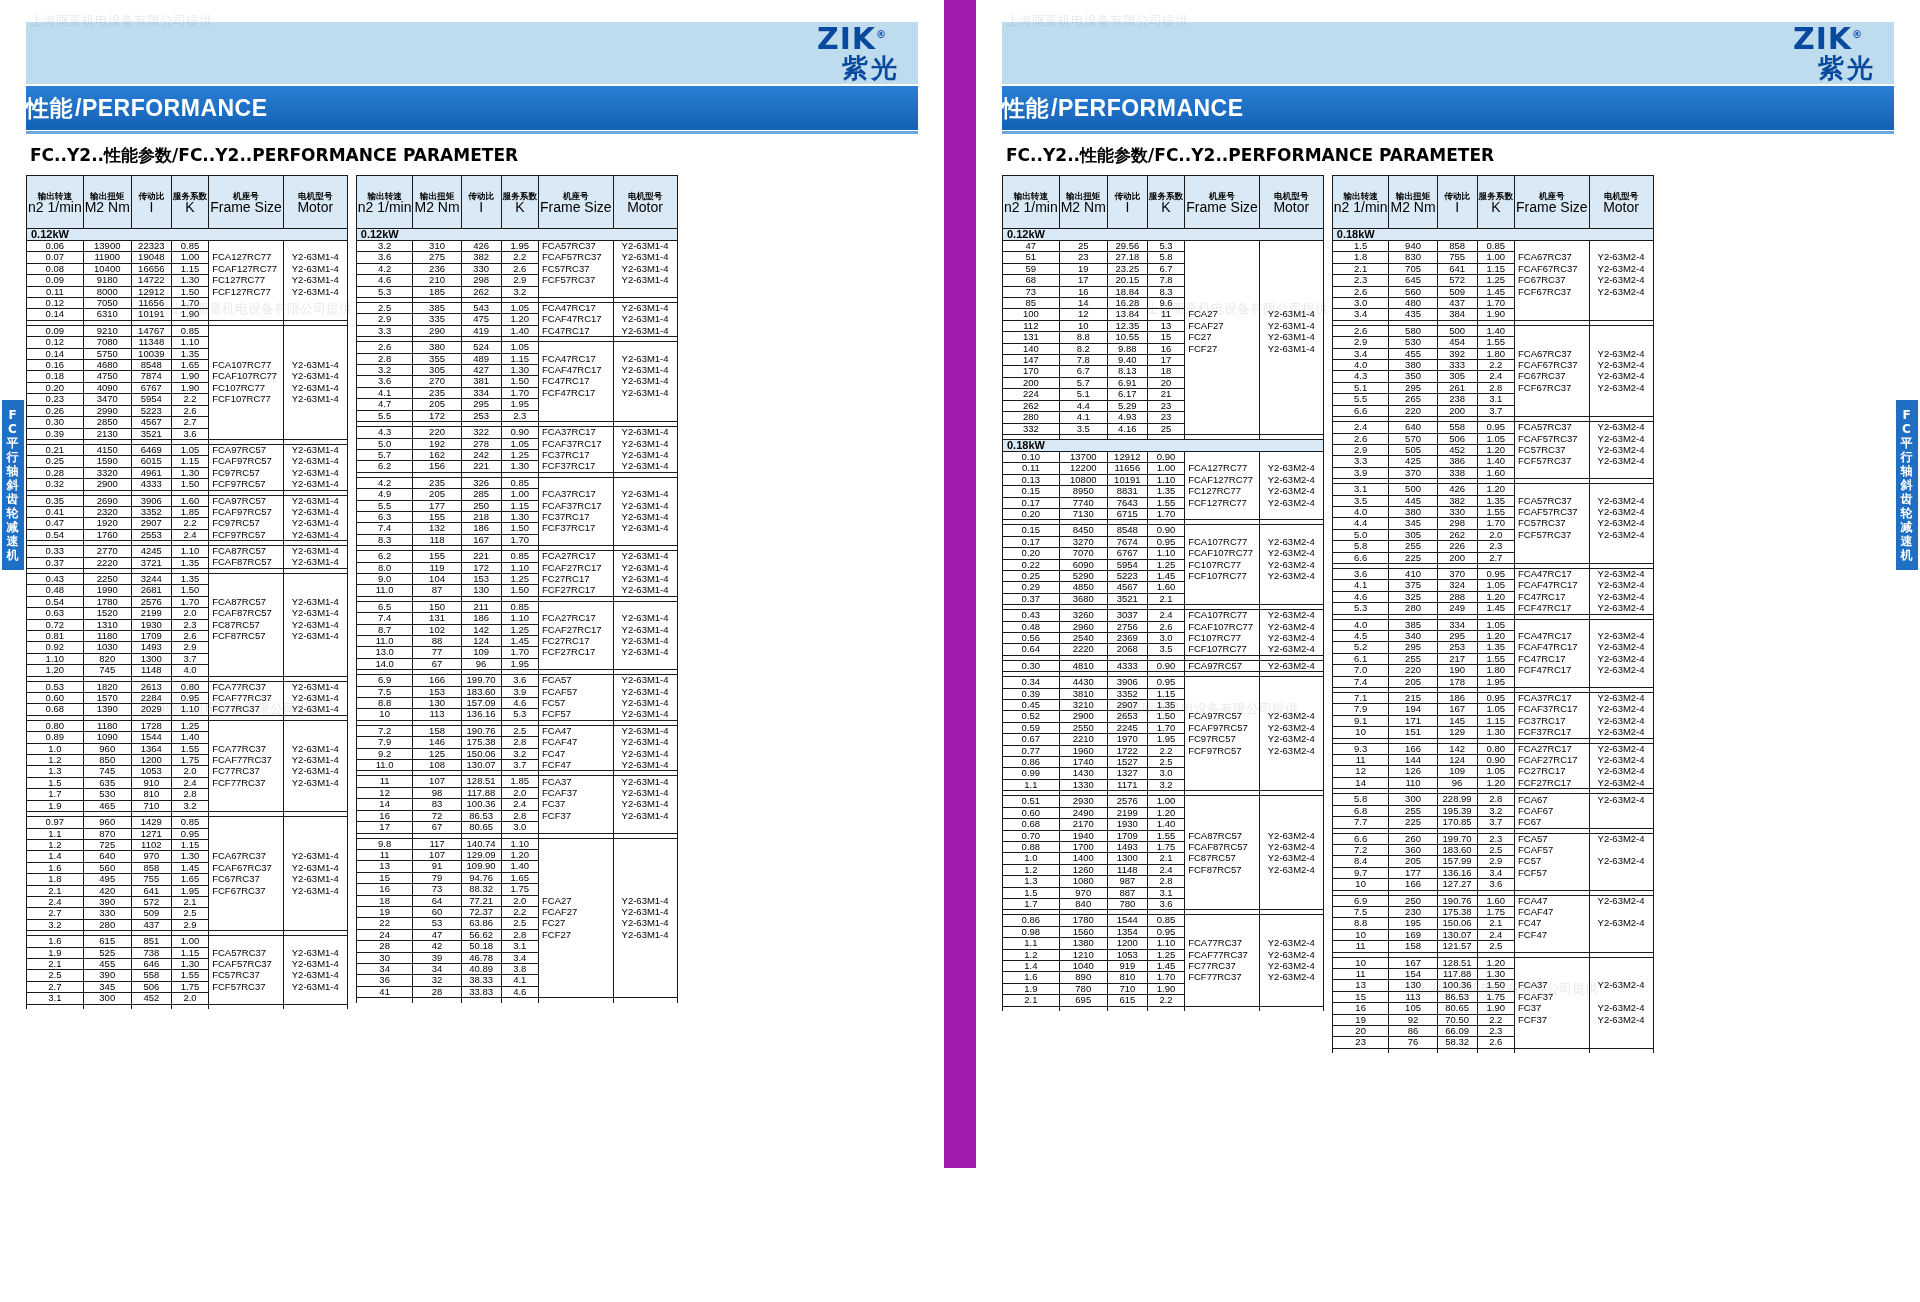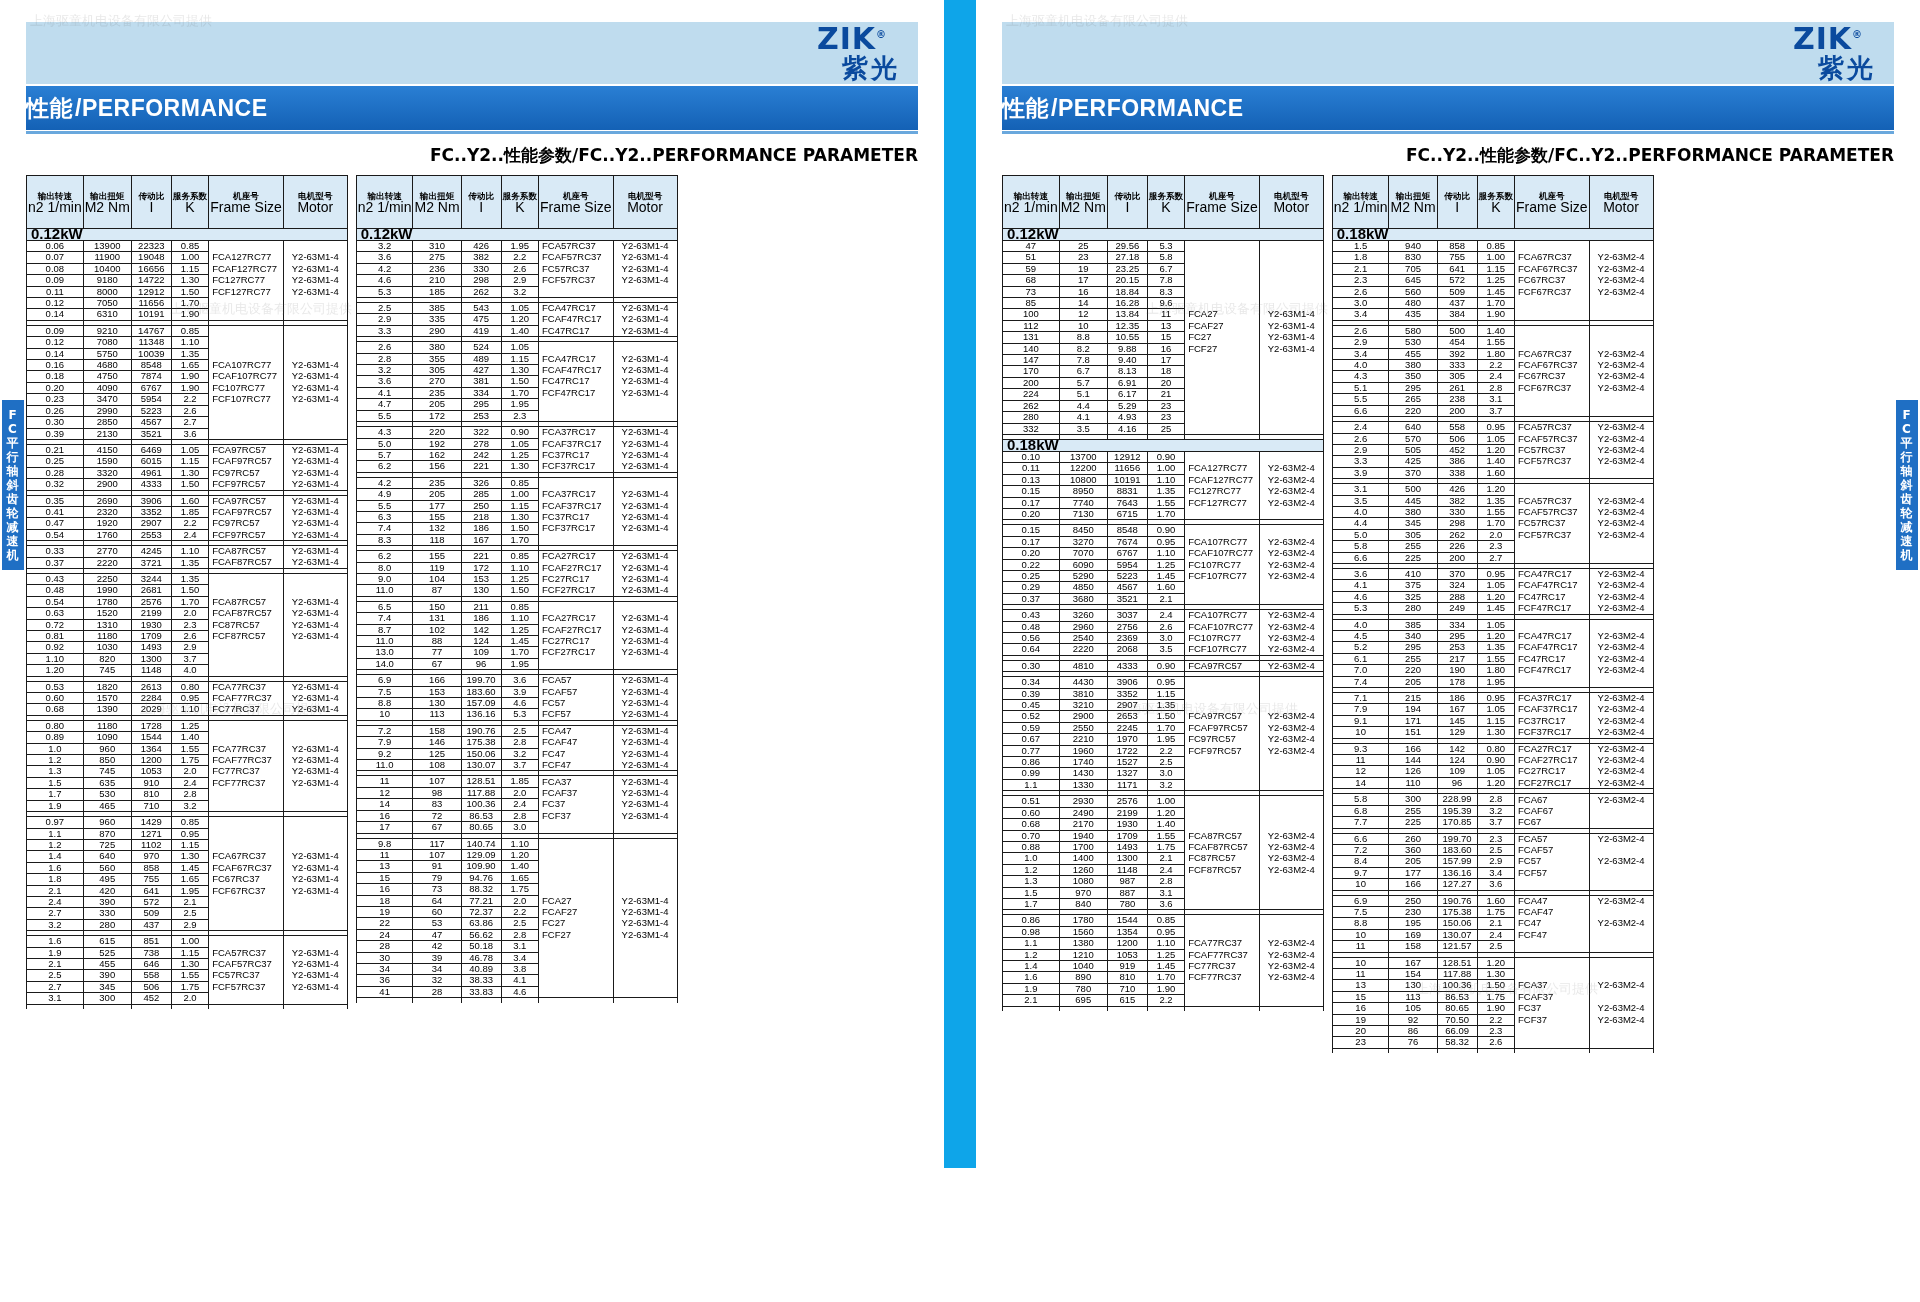--- a/index.html
+++ b/index.html
@@ -4,21 +4,21 @@
 <style>
   * { box-sizing: border-box; }
   html, body {
     margin: 0; padding: 0;
     background: #ffffff;
     font-family: "Liberation Sans", sans-serif;
   }
   .page-wrap {
     width: 1920px; height: 1168px;
     position: relative;
-    background: #0ea5e9;
+    background: #a21caf;
     display: flex;
     overflow: hidden;
     gap: 32px;
   }
   .page {
     position: relative;
     width: 960px; height: 1302px;
     padding: 22px 26px 10px 26px;
     background: #fff;
   }
@@ -82,21 +82,20 @@
     height:3px;
     background:#6aa8dd;
   }
 
   .sec-title {
     margin: 14px 0 8px 4px;
     font-size: 17px;
     font-weight: bold;
     color: #000;
     font-family: "DejaVu Sans", sans-serif;
-    text-align: right;
   }
 
   
   .tables-row {
     display: flex;
     gap: 8px;
   }
   .tbl {
     border-collapse: collapse;
     font-size: 9.5px;
@@ -118,21 +117,21 @@
     font-size: 9px;
     padding: 15px 1px;
     line-height: 11px;
   }
   .hd-cn { font-family: "DejaVu Sans", sans-serif; font-size: 8.6px; display:block;}
   .hd-en { font-size: 14px; display:block; font-weight: normal;}
   .kw-row td {
     background: #d9eaf6;
     text-align: left;
     font-weight: bold;
-    font-size: 15px;
+    font-size: 11px;
     padding-left: 4px;
     height: 12px;
   }
   .grp-first td { border-top: 1px solid #1a1a1a; }
   .blank td { height: 5px; border-left: 1px solid #1a1a1a; border-right:1px solid #1a1a1a; border-top:0; border-bottom:0;}
   td.lft { text-align: left; padding-left: 3px; }
   td.nb-b { border-bottom: 0; }
   td.nb-t { border-top: 0; }
 
   

